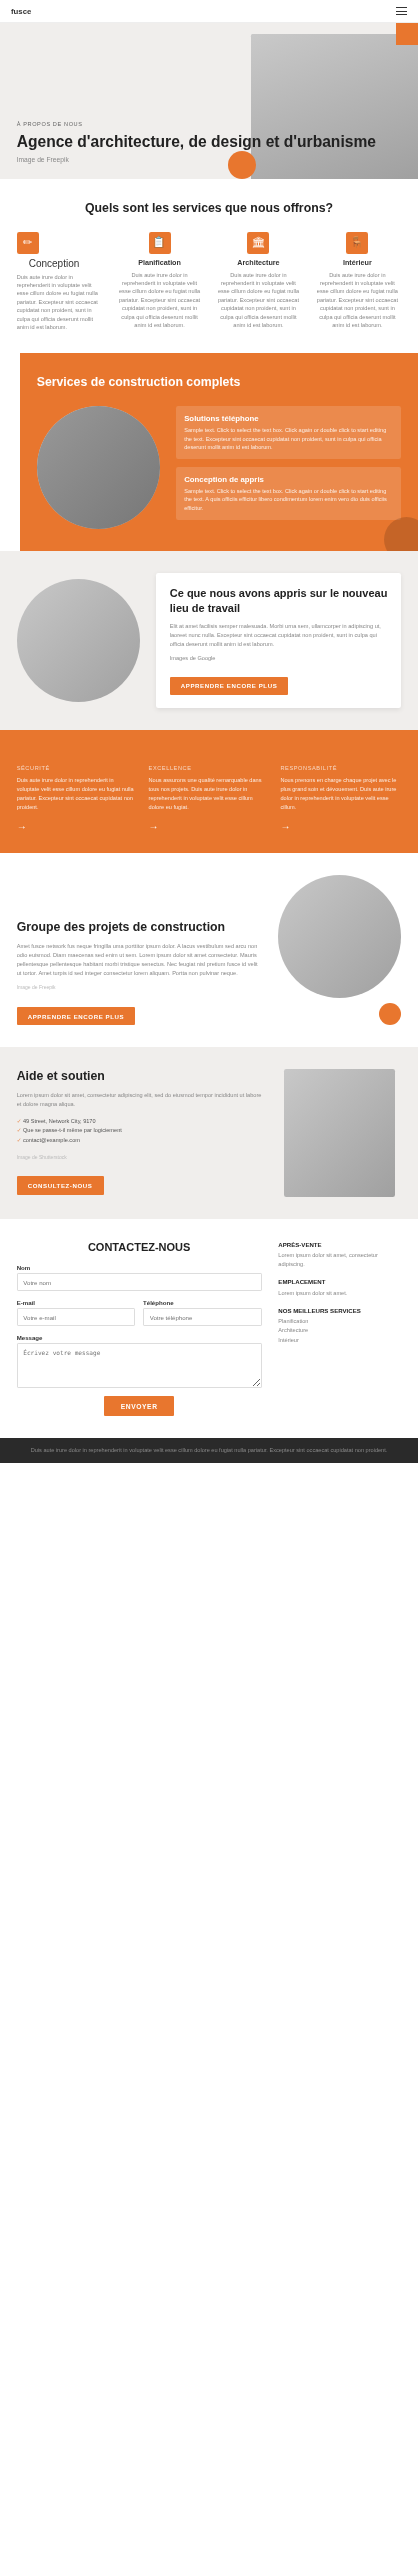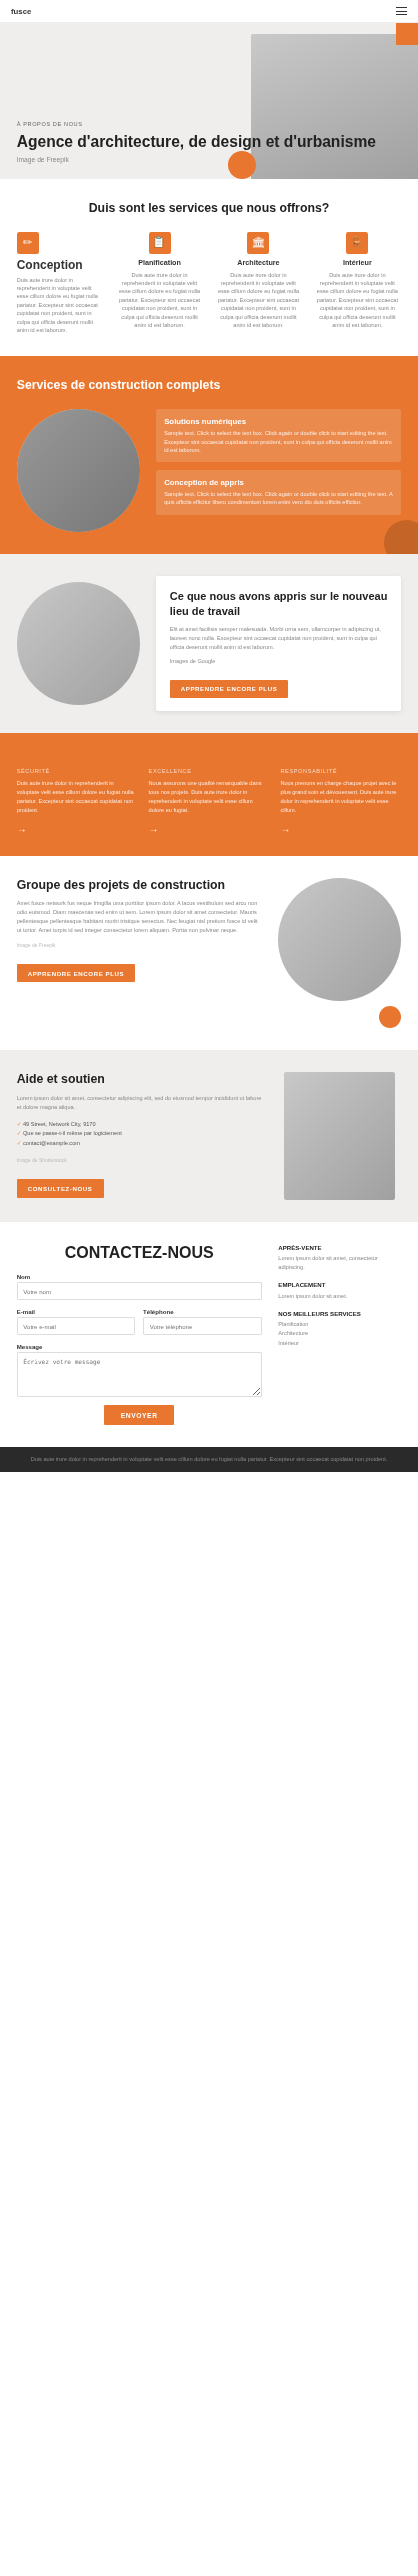--- a/index.html
+++ b/index.html
@@ -53,24 +53,24 @@
     .service-item { text-align: center; }
     .service-icon {
       width: 22px; height: 22px; background: #e8762e; border-radius: 2.2px;
       margin: 0 auto 4.5px; display: flex; align-items: center; justify-content: center;
       color: #fff; font-size: 11px;
     }
     .service-name { font-size: 7.2px; font-weight: bold; color: #333; margin-bottom: 3.3px; }
     .service-desc { font-size: 5.6px; color: #888; line-height: 1.5; }
     .service-item-left { text-align: left; }
     .service-item-left .service-icon { margin: 0 0 4.5px 0; }
-    .conception-name { font-size: 12px; font-weight: bold; color: #333; margin-bottom: 3.3px; }
-
-    
-    .section-construction { background: #e8762e; padding: 22px 16.7px; position: relative; overflow: hidden; }
+    .conception-name { font-size: 10px; font-weight: normal; color: #333; margin-bottom: 3.3px; margin-left: 12px; }
+
+    
+    .section-construction { background: #e8762e; padding: 22px 16.7px; position: relative; overflow: hidden; margin-left: 20px; }
     .section-construction .section-title { color: #fff; text-align: left; }
     .construction-layout { display: flex; gap: 16.7px; }
     .construction-img-col { flex: 0 0 123px; }
     .construction-img {
       width: 123px; height: 123px; border-radius: 50%; overflow: hidden;
       background: linear-gradient(135deg, #aaa 0%, #888 100%);
       display: flex; align-items: center; justify-content: center;
     }
     .construction-img-inner { width: 100%; height: 100%; background: linear-gradient(135deg, #999 0%, #777 100%); border-radius: 50%; }
     .construction-content-col { flex: 1; }
@@ -103,21 +103,21 @@
     
     .section-valeurs { background: #e8762e; padding: 22px 16.7px; }
     .section-valeurs .section-title { color: #fff; margin-bottom: 2.2px; }
     .valeurs-grid { display: grid; grid-template-columns: repeat(3, 1fr); gap: 11px; margin-top: 13.4px; }
     .valeur-item { }
     .valeur-tag { font-size: 5.6px; text-transform: uppercase; color: rgba(255,255,255,0.7); letter-spacing: 0.6px; margin-bottom: 4.5px; }
     .valeur-desc { font-size: 5.6px; color: rgba(255,255,255,0.85); line-height: 1.6; margin-bottom: 7.8px; }
     .valeur-arrow { color: #fff; font-size: 10px; cursor: pointer; }
 
     
-    .section-projets { background: #fff; padding: 22px 16.7px; display: flex; gap: 16.7px; align-items: flex-start; }
+    .section-projets { background: #fff; padding: 22px 16.7px; display: flex; gap: 16.7px; align-items: flex-end; }
     .projets-content { flex: 1; }
     .projets-content h2 { font-size: 12.3px; font-weight: bold; color: #222; margin-bottom: 7.8px; }
     .projets-content p { font-size: 5.6px; color: #888; line-height: 1.6; margin-bottom: 5.6px; }
     .projets-content .img-credit { font-size: 5px; color: #bbb; margin-bottom: 7.8px; }
     .projets-img-col { flex: 0 0 123px; }
     .projets-img {
       width: 123px; height: 123px; border-radius: 50%; overflow: hidden;
       background: linear-gradient(135deg, #bbb 0%, #888 100%);
     }
     .orange-circle-right {
@@ -135,21 +135,21 @@
     .aide-list li::before { content: "✓ "; color: #e8762e; }
     .aide-img-col { flex: 0 0 123px; display: flex; flex-direction: column; align-items: center; }
     .aide-img {
       width: 111px; height: 128px; border-radius: 2.2px;
       background: linear-gradient(135deg, #bbb 0%, #888 100%);
     }
 
     
     .section-contact { background: #fff; padding: 22px 16.7px; display: flex; gap: 16.7px; }
     .contact-form-col { flex: 1; }
-    .contact-form-col h2 { font-size: 16px; font-weight: bold; text-align: center; color: #222; margin-bottom: 11px; }
+    .contact-form-col h2 { font-size: 11px; font-weight: bold; text-align: center; color: #222; margin-bottom: 11px; }
     .form-row { display: flex; gap: 7.8px; margin-bottom: 7.8px; }
     .form-group { flex: 1; display: flex; flex-direction: column; }
     .form-group label { font-size: 6.1px; font-weight: bold; color: #333; margin-bottom: 2.2px; }
     .form-group input, .form-group textarea {
       border: 0.6px solid #ddd; padding: 4.5px 5.6px; font-size: 6.1px; color: #555;
       border-radius: 1.1px; outline: none; width: 100%;
     }
     .form-group textarea { height: 45px; resize: vertical; }
     .btn-submit {
       background: #e8762e; color: #fff; border: none; padding: 6.7px 16.7px;
@@ -192,21 +192,21 @@
     <p class="hero-subtitle">Image de Freepik</p>
   </div>
   <div class="hero-img grey-img-placeholder">
     <div class="hero-img-person"></div>
   </div>
   <div class="hero-orange-rect"></div>
   <div class="hero-orange-accent"></div>
 </section>
 
 <section class="section-services">
-  <h2 class="section-title">Duis sont les services que nous offrons?</h2>
+  <h2 class="section-title">Quels sont les services que nous offrons?</h2>
   <div class="services-grid">
 
     <div class="service-item service-item-left">
       <div class="service-icon">✏</div>
       <div class="conception-name">Conception</div>
       <p class="service-desc">Duis aute irure dolor in reprehenderit in voluptate velit esse cillum dolore eu fugiat nulla pariatur. Excepteur sint occaecat cupidatat non proident, sunt in culpa qui officia deserunt mollit anim id est laborum.</p>
     </div>
 
     <div class="service-item">
       <div class="service-icon">📋</div>
@@ -232,21 +232,21 @@
 <section class="section-construction">
   <h2 class="section-title">Services de construction complets</h2>
   <div class="construction-layout">
     <div class="construction-img-col">
       <div class="construction-img grey-img-placeholder">
         <div class="construction-img-inner"></div>
       </div>
     </div>
     <div class="construction-content-col">
       <div class="construction-item">
-        <h3>Solutions numériques</h3>
+        <h3>Solutions téléphone</h3>
         <p>Sample text. Click to select the text box. Click again or double click to start editing the text. Excepteur sint occaecat cupidatat non proident, sunt in culpa qui officia deserunt mollit anim id est laborum.</p>
       </div>
       <div class="construction-item">
         <h3>Conception de appris</h3>
         <p>Sample text. Click to select the text box. Click again or double click to start editing the text. A quis officiis efficitur libero condimentum lorem enim vero dio duis officiis efficitur.</p>
       </div>
     </div>
   </div>
   <div class="orange-circle-deco"></div>
 </section>

